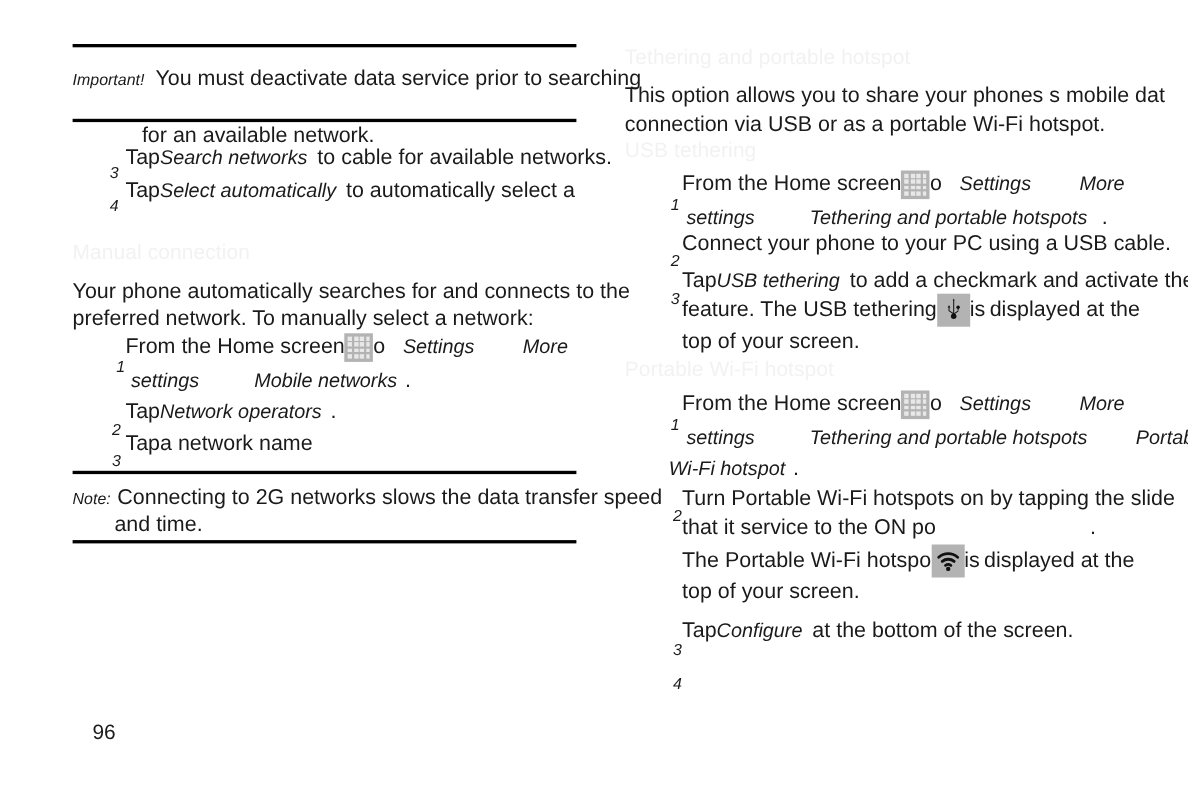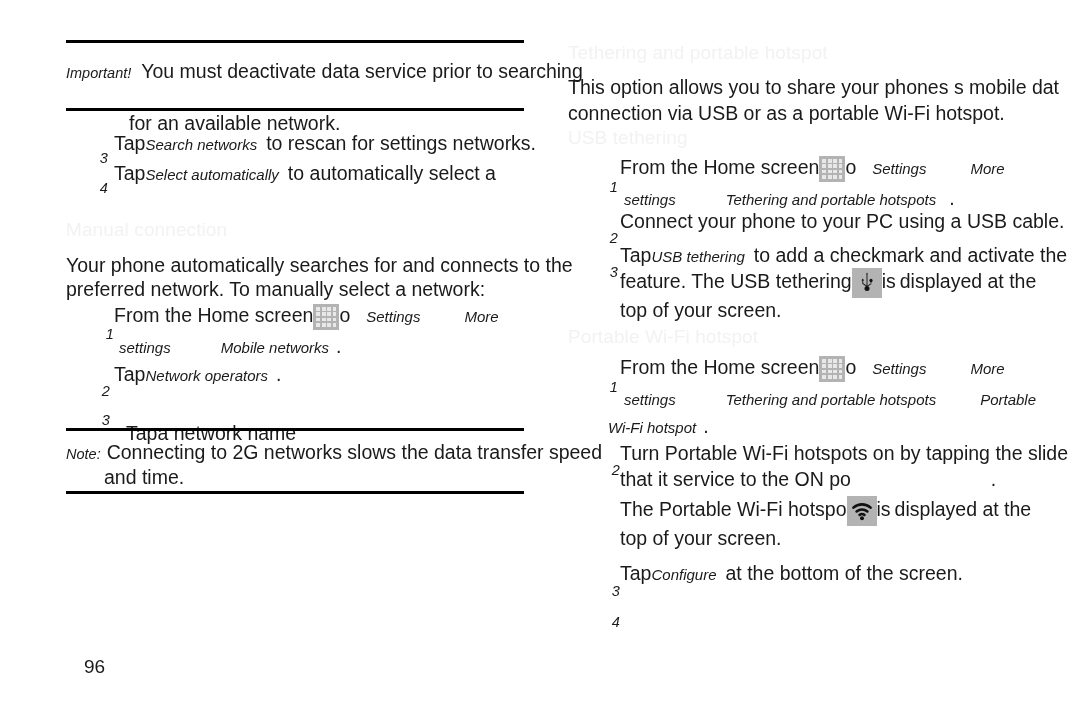--- a/index.html
+++ b/index.html
@@ -33,21 +33,21 @@
     line-height: 30px;
     color: #1a1a1a;
     white-space: pre;
   }
   .lbl-italic {
     font-style: italic;
     font-size: 14.5px;
   }
   .term {
     font-style: italic;
-    font-size: 15px;
+    font-size: 18px;
   }
   .num {
     font-style: italic;
     font-size: 14.5px;
     color: #1a1a1a;
   }
   .ghost-head {
     font-size: 19px;
     color: #f2f2f2;
     white-space: pre;
@@ -92,21 +92,21 @@
 
   <div class="ln body-txt" style="left:66px; top:56px;"><span class="lbl-italic">Important!</span><span style="display:inline-block;width:10px"></span><span>You must deactivate data service prior to searching</span></div>
 
   <div class="ln body-txt" style="left:129px; top:80px;margin-top:28px;"><span>for an available network.</span></div>
 
   <div class="rule" style="left:66px; top:108px; width:458px;"></div>
 
   <div class="ln" style="left:82px; top:131px;">
     <span class="num">3</span>
   </div>
-  <div class="ln body-txt" style="left:114px; top:128px;"><span>Tap</span><span class="term">Search networks</span><span style="display:inline-block;width:9px"></span><span>to rescan for settings networks.</span></div>
+  <div class="ln body-txt" style="left:114px; top:128px;"><span>Tap</span><span class="term">Search networks</span><span style="display:inline-block;width:9px"></span><span>to cable for available networks.</span></div>
 
   <div class="ln" style="left:82px; top:161px;">
     <span class="num">4</span>
   </div>
   <div class="ln body-txt" style="left:114px; top:158px;"><span>Tap</span><span class="term">Select automatically</span><span style="display:inline-block;width:9px"></span><span>to automatically select a</span></div>
 
   <div class="ln ghost-head" style="left:66px; top:219px;"><span>Manual connection</span></div>
 
   <div class="ln body-txt" style="left:66px; top:250px;"><span>Your phone automatically searches for and connects to the</span></div>
   <div class="ln body-txt" style="left:66px; top:274px;"><span>preferred network. To manually select a network:</span></div>
@@ -119,21 +119,21 @@
   <div class="ln body-txt" style="left:119px; top:331px;"><span class="term">settings</span><span style="display:inline-block;width:50px"></span><span class="term">Mobile networks</span><span style="display:inline-block;width:7px"></span><span class="body-txt">.</span></div>
 
   <div class="ln" style="left:84px; top:364px;">
     <span class="num">2</span>
   </div>
   <div class="ln body-txt" style="left:114px; top:359px;"><span>Tap</span><span class="term">Network operators</span><span style="display:inline-block;width:8px"></span><span>.</span></div>
 
   <div class="ln" style="left:84px; top:393px;">
     <span class="num">3</span>
   </div>
-  <div class="ln body-txt" style="left:126px; top:388px;margin-top:30px;"><span>Tap</span><span>a network name</span></div>
+  <div class="ln body-txt" style="left:114px; top:388px;"><span>Tap</span><span>a network name</span></div>
 
   <div class="rule" style="left:66px; top:428px; width:458px;"></div>
 
   <div class="ln body-txt" style="left:66px; top:437px;"><span class="lbl-italic">Note:</span><span style="display:inline-block;width:6px"></span><span>Connecting to 2G networks slows the data transfer speed</span></div>
 
   <div class="ln body-txt" style="left:104px; top:462px;"><span>and time.</span></div>
 
   <div class="rule" style="left:66px; top:491px; width:458px;"></div>
 
   <div class="ln pagenum" style="left:84px; top:656px;"><span>96</span></div>

